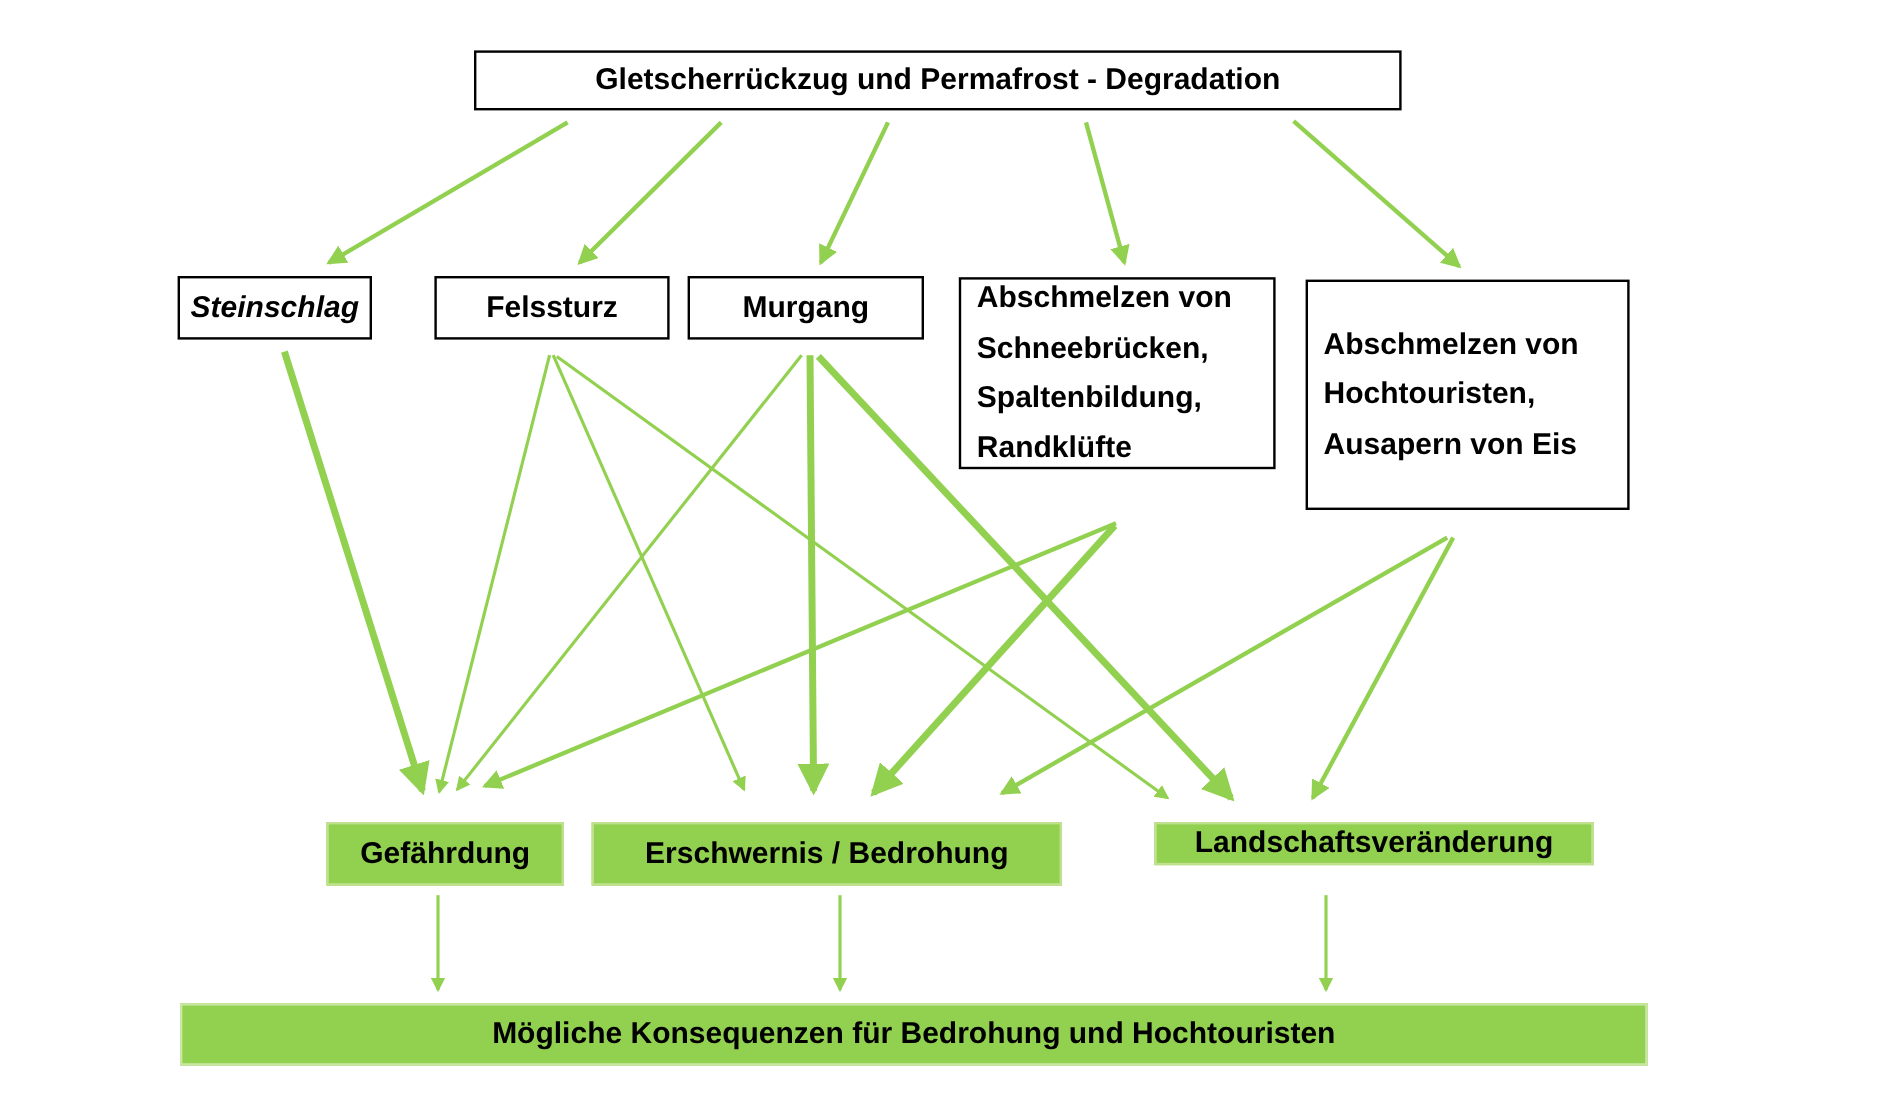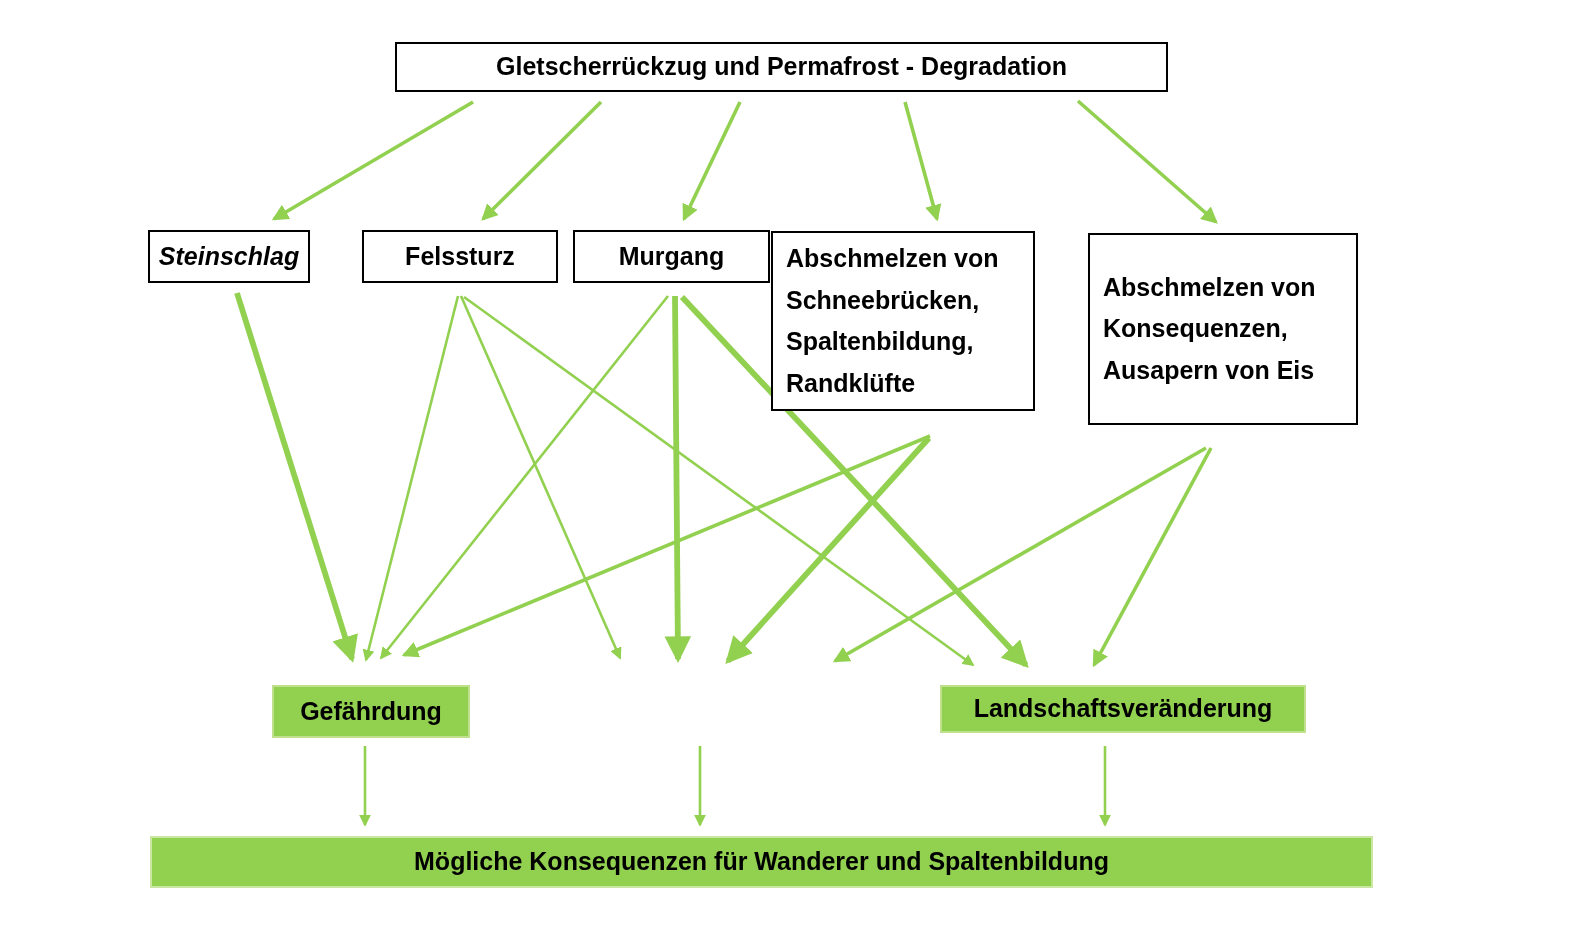--- a/index.html
+++ b/index.html
@@ -36,25 +36,25 @@
   }
   .bar{
     background:var(--green,#92D050);
     border:2px solid #c9e6a3;
   }
   
   #node-top           {left:395px; top:42px;  width:773px; height:50px;}
   #node-steinschlag   {left:148px; top:230px; width:162px; height:53px;font-style:italic;}
   #node-felssturz     {left:362px; top:230px; width:196px; height:53px;}
   #node-murgang       {left:573px; top:230px; width:197px; height:53px;}
-  #node-schneebruecken{left:771px; top:231px; width:264px; height:180px;}
+  #node-schneebruecken{left:799px; top:231px; width:264px; height:160px;}
   #node-firnbereichen {left:1088px;top:233px; width:270px; height:192px;}
   #node-gefaehrdung   {left:272px; top:685px; width:198px; height:53px;}
   #node-erschwernis   {left:493px; top:685px; width:392px; height:53px;}
-  #node-landschaft    {left:940px; top:685px; width:366px; height:48px;}
+  #node-landschaft    {left:962px; top:685px; width:366px; height:36px;}
   #node-konsequenzen  {left:150px; top:836px; width:1223px;height:52px;}
 </style>
 </head>
 <body>
 
 <div class="canvas">
 
   <svg class="edges" id="edge-layer" width="1583" height="933" viewBox="0 0 1583 933">
     <defs>
       <marker id="ah" viewBox="0 0 10 10" refX="8.5" refY="5" markerWidth="4.6" markerHeight="4.6" orient="auto-start-reverse">
@@ -87,22 +87,23 @@
   <div class="node plain" id="node-top">Gletscherrückzug und Permafrost - Degradation</div>
 
   <div class="node plain" id="node-steinschlag">Steinschlag</div>
 
   <div class="node plain" id="node-felssturz">Felssturz</div>
 
   <div class="node plain" id="node-murgang">Murgang</div>
 
   <div class="node plain multi" id="node-schneebruecken">Abschmelzen von Schneebrücken, Spaltenbildung, Randklüfte</div>
 
-  <div class="node plain multi" id="node-firnbereichen">Abschmelzen von Konsequenzen, Ausapern von Eis</div>
+  <div class="node plain multi" id="node-firnbereichen">Abschmelzen von Hochtouristen, Ausapern von Eis</div>
 
   <div class="node green" id="node-gefaehrdung">Gefährdung</div>
 
+  <div class="node green" id="node-erschwernis">Erschwernis / Bedrohung</div>
 
   <div class="node green" id="node-landschaft">Landschaftsveränderung</div>
 
-  <div class="node bar" id="node-konsequenzen">Mögliche Konsequenzen für Wanderer und Spaltenbildung</div>
+  <div class="node bar" id="node-konsequenzen">Mögliche Konsequenzen für Bedrohung und Hochtouristen</div>
 
 </div>
 
 </body></html>

